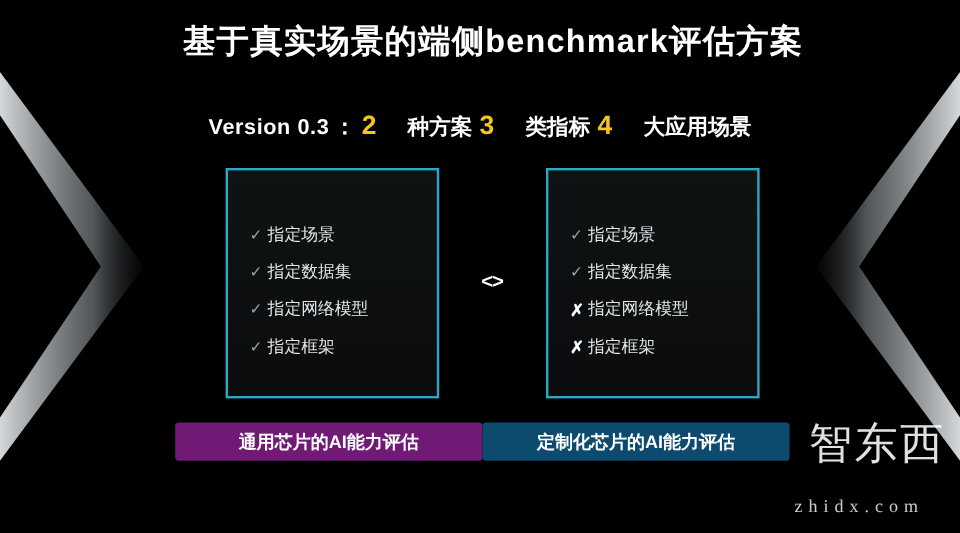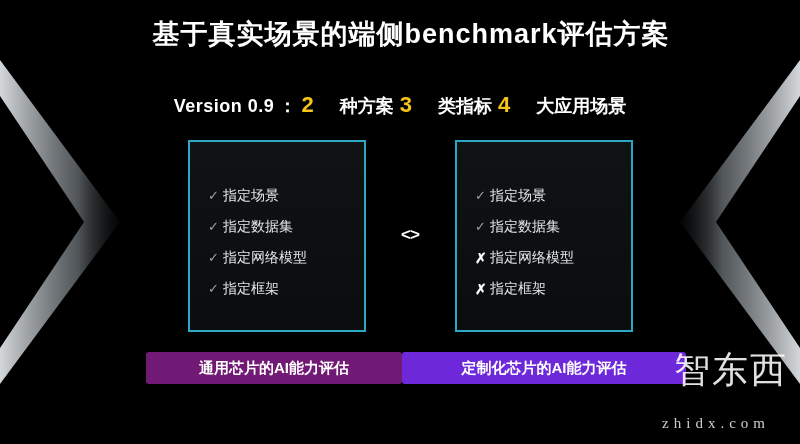--- a/index.html
+++ b/index.html
@@ -143,22 +143,22 @@
     font-weight: bold;
     white-space: nowrap;
   }
   .banner.blue {
     left: 146px;
     width: 256px;
     background: #701a75;
   }
   .banner.red {
     left: 402px;
-    width: 284px;
-    background: #6d28d9;
+    width: 256px;
+    background: #0c4a6e;
   }
 
   .watermark {
     position: absolute;
     right: 8px;
     bottom: 8px;
     width: 200px;
     height: 96px;
     pointer-events: none;
   }
@@ -208,21 +208,21 @@
         <stop offset="100%" stop-color="#15181a" stop-opacity="0.2"></stop>
       </linearGradient>
     </defs>
     <polygon points="120,60 0,222 120,384" fill="url(#gr)"></polygon>
     <polygon points="120,96 36,222 120,348" fill="#000000"></polygon>
   </svg>
 
   <div class="title">基于真实场景的端侧benchmark评估方案</div>
 
   <div class="subtitle">
-    <span class="ver">Version 0.9</span><span class="colon">：</span><span class="num">2</span><span class="seg">种方案</span>&nbsp;<span class="num">3</span><span class="seg">类指标</span>&nbsp;<span class="num">4</span><span class="seg">大应用场景</span>
+    <span class="ver">Version 0.3</span><span class="colon">：</span><span class="num">2</span><span class="seg">种方案</span>&nbsp;<span class="num">3</span><span class="seg">类指标</span>&nbsp;<span class="num">4</span><span class="seg">大应用场景</span>
   </div>
 
   <div class="panel left">
     <div class="items">
       <div class="item">
         <span class="mark">✓</span>
         <span class="item-label">指定场景</span>
       </div>
       <div class="item">
         <span class="mark">✓</span>

